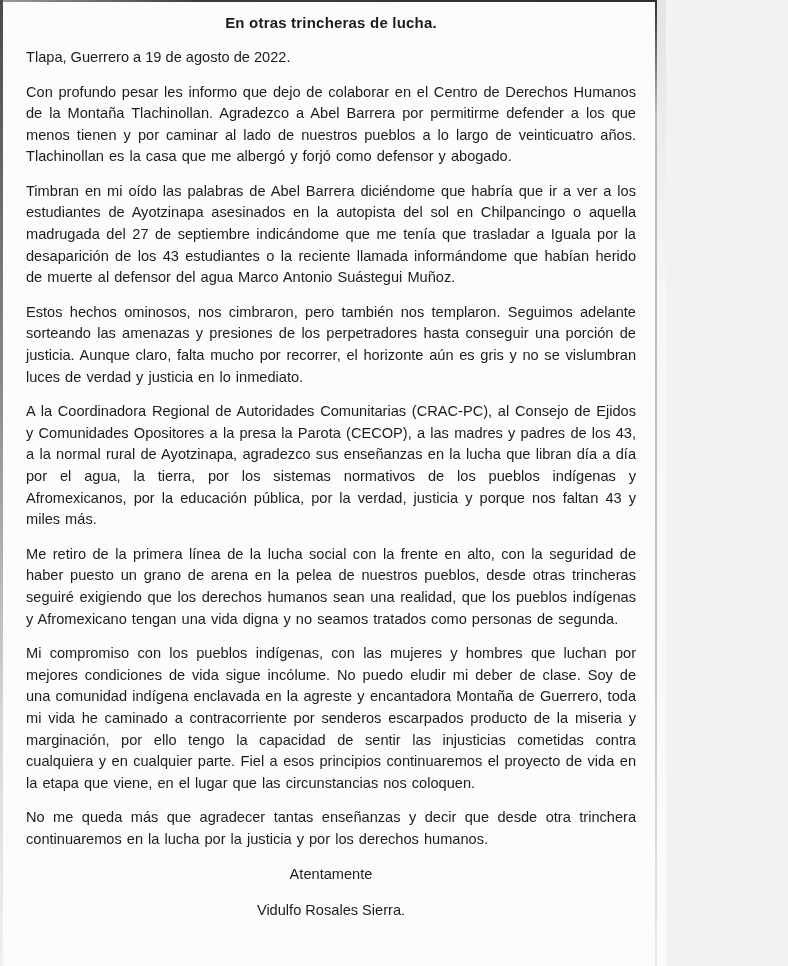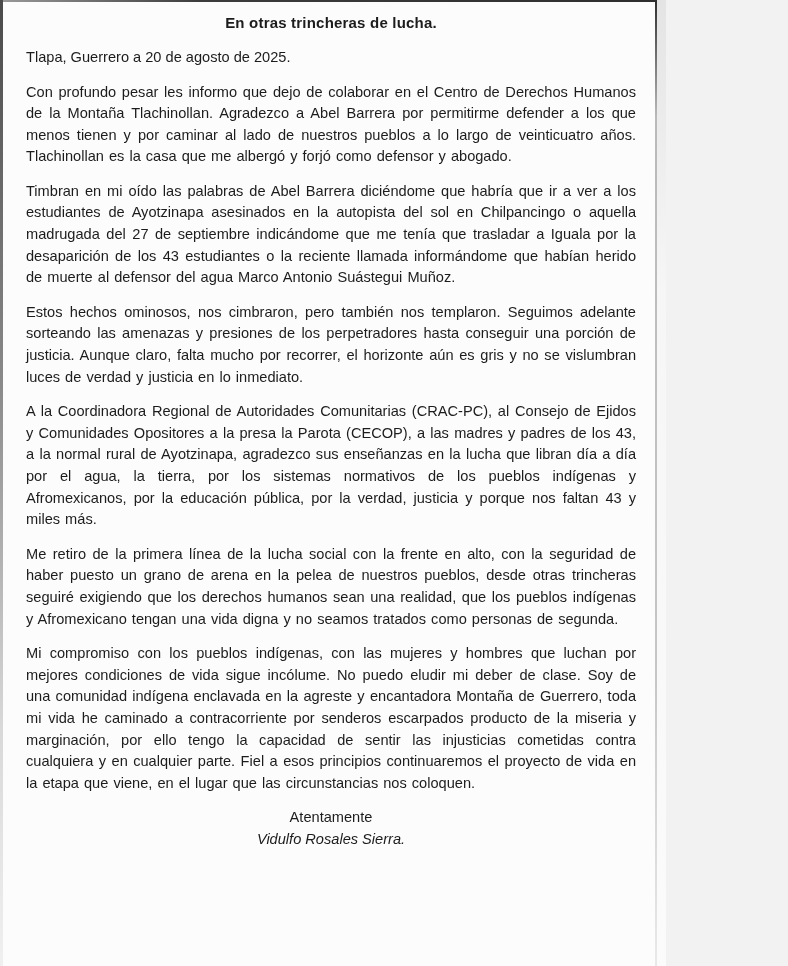--- a/index.html
+++ b/index.html
@@ -54,37 +54,38 @@
     text-align: justify;
     margin-bottom: 13px;
     word-spacing: 1px;
   }
   .closing, .signature {
     font-size: 14.6px;
     line-height: 21.5px;
     text-align: center;
   }
   .closing { margin-top: 8px; }
-  .signature { margin-top: 0; font-style: italic; }
+  .signature { margin-top: 15px; }
 </style>
 </head>
 <body>
 
 <div class="page">
   <div class="edge-top"></div>
   <div class="edge-left"></div>
   <div class="edge-right-line"></div>
   <div class="edge-right-shade"></div>
 
   <div class="doc-title">En otras trincheras de lucha.</div>
 
-  <p class="dateline">Tlapa, Guerrero a 20 de agosto de 2025.</p>
+  <p class="dateline">Tlapa, Guerrero a 19 de agosto de 2022.</p>
 
   <p class="body-paragraph">Con profundo pesar les informo que dejo de colaborar en el Centro de Derechos Humanos de la Montaña Tlachinollan. Agradezco a Abel Barrera por permitirme defender a los que menos tienen y por caminar al lado de nuestros pueblos a lo largo de veinticuatro años. Tlachinollan es la casa que me albergó y forjó como defensor y abogado.</p>
   <p class="body-paragraph">Timbran en mi oído las palabras de Abel Barrera diciéndome que habría que ir a ver a los estudiantes de Ayotzinapa asesinados en la autopista del sol en Chilpancingo o aquella madrugada del 27 de septiembre indicándome que me tenía que trasladar a Iguala por la desaparición de los 43 estudiantes o la reciente llamada informándome que habían herido de muerte al defensor del agua Marco Antonio Suástegui Muñoz.</p>
   <p class="body-paragraph">Estos hechos ominosos, nos cimbraron, pero también nos templaron. Seguimos adelante sorteando las amenazas y presiones de los perpetradores hasta conseguir una porción de justicia. Aunque claro, falta mucho por recorrer, el horizonte aún es gris y no se vislumbran luces de verdad y justicia en lo inmediato.</p>
   <p class="body-paragraph">A la Coordinadora Regional de Autoridades Comunitarias (CRAC-PC), al Consejo de Ejidos y Comunidades Opositores a la presa la Parota (CECOP), a las madres y padres de los 43, a la normal rural de Ayotzinapa, agradezco sus enseñanzas en la lucha que libran día a día por el agua, la tierra, por los sistemas normativos de los pueblos indígenas y Afromexicanos, por la educación pública, por la verdad, justicia y porque nos faltan 43 y miles más.</p>
   <p class="body-paragraph">Me retiro de la primera línea de la lucha social con la frente en alto, con la seguridad de haber puesto un grano de arena en la pelea de nuestros pueblos, desde otras trincheras seguiré exigiendo que los derechos humanos sean una realidad, que los pueblos indígenas y Afromexicano tengan una vida digna y no seamos tratados como personas de segunda.</p>
   <p class="body-paragraph">Mi compromiso con los pueblos indígenas, con las mujeres y hombres que luchan por mejores condiciones de vida sigue incólume. No puedo eludir mi deber de clase. Soy de una comunidad indígena enclavada en la agreste y encantadora Montaña de Guerrero, toda mi vida he caminado a contracorriente por senderos escarpados producto de la miseria y marginación, por ello tengo la capacidad de sentir las injusticias cometidas contra cualquiera y en cualquier parte. Fiel a esos principios continuaremos el proyecto de vida en la etapa que viene, en el lugar que las circunstancias nos coloquen.</p>
+  <p class="body-paragraph">No me queda más que agradecer tantas enseñanzas y decir que desde otra trinchera continuaremos en la lucha por la justicia y por los derechos humanos.</p>
 
   <div class="closing">Atentamente</div>
   <div class="signature">Vidulfo Rosales Sierra.</div>
 </div>
 
 </body></html>

